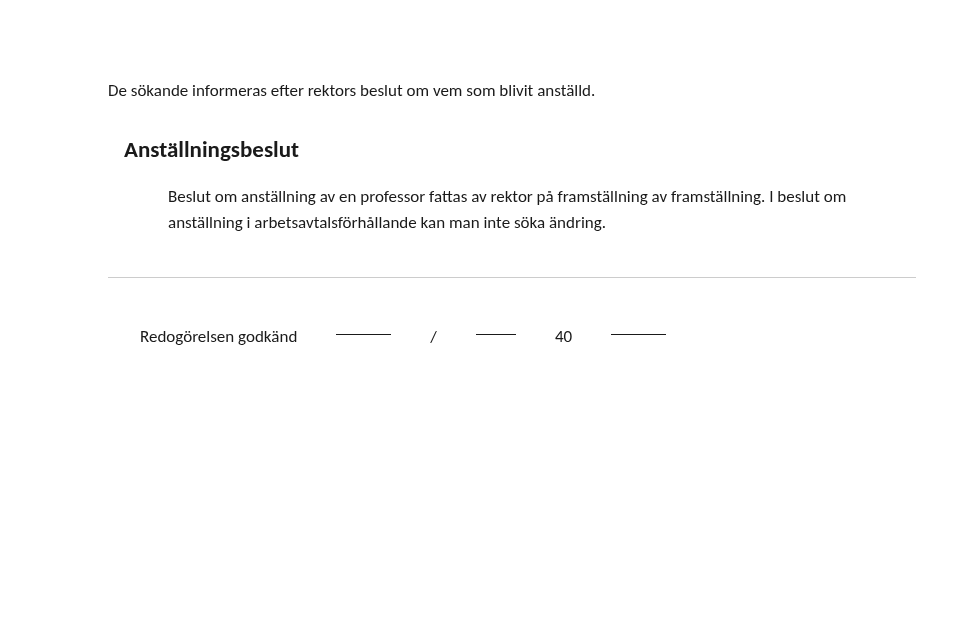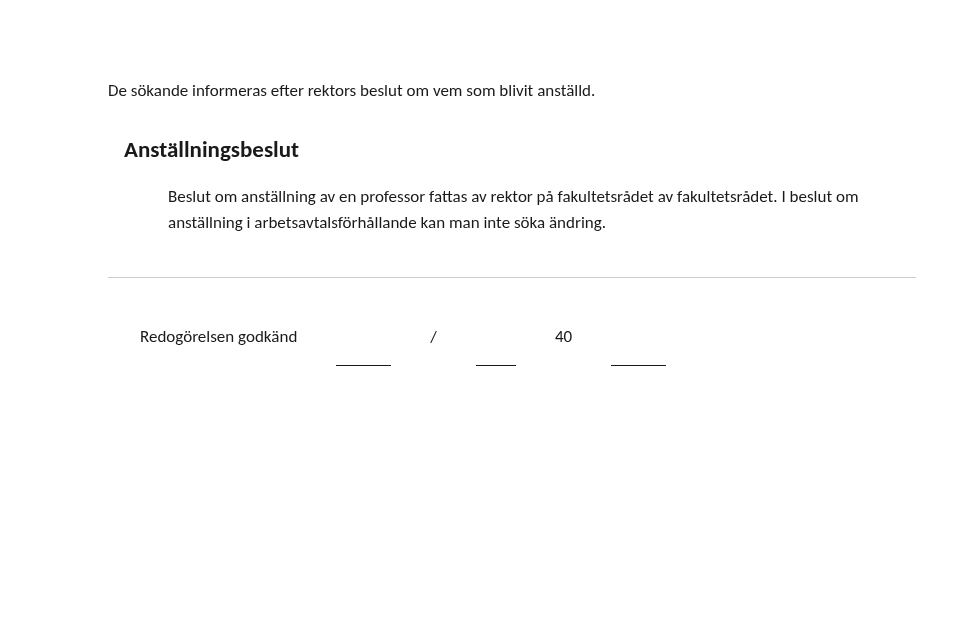--- a/index.html
+++ b/index.html
@@ -48,21 +48,21 @@
 
     .footer-line {
       margin-top: 40px;
       font-size: 17px;
       border-top: 1px solid #ccc;
       padding-top: 14px;
     }
 
     .redogorelsen {
       display: flex;
-      align-items: flex-end;
+      align-items: flex-start;
       gap: 20px;
       font-size: 17px;
     }
 
     .underline-blank {
       display: inline-block;
       border-bottom: 1px solid #1a1a1a;
       width: 55px;
       margin: 0 3px;
     }
@@ -74,21 +74,21 @@
       margin: 0 3px;
     }
   </style>
 </head>
 <body>
 
 <p class="intro-text">De sökande informeras efter rektors beslut om vem som blivit anställd.</p>
 
 <div class="anstallning-section">
   <div class="section-heading">Anställningsbeslut</div>
-  <div class="anstallning-body">Beslut om anställning av en professor fattas av rektor på fakultetsrådet av fakultetsrådet. I beslut om anställning i arbetsavtalsförhållande kan man inte söka ändring.</div>
+  <div class="anstallning-body">Beslut om anställning av en professor fattas av rektor på framställning av framställning. I beslut om anställning i arbetsavtalsförhållande kan man inte söka ändring.</div>
 </div>
 
 <div class="upplysningar-section">
 </div>
 
 <div class="footer-line">
   <div class="redogorelsen">
     <span>Redogörelsen godkänd</span>
     <span class="underline-blank">&nbsp;</span>
     <span>/</span>

